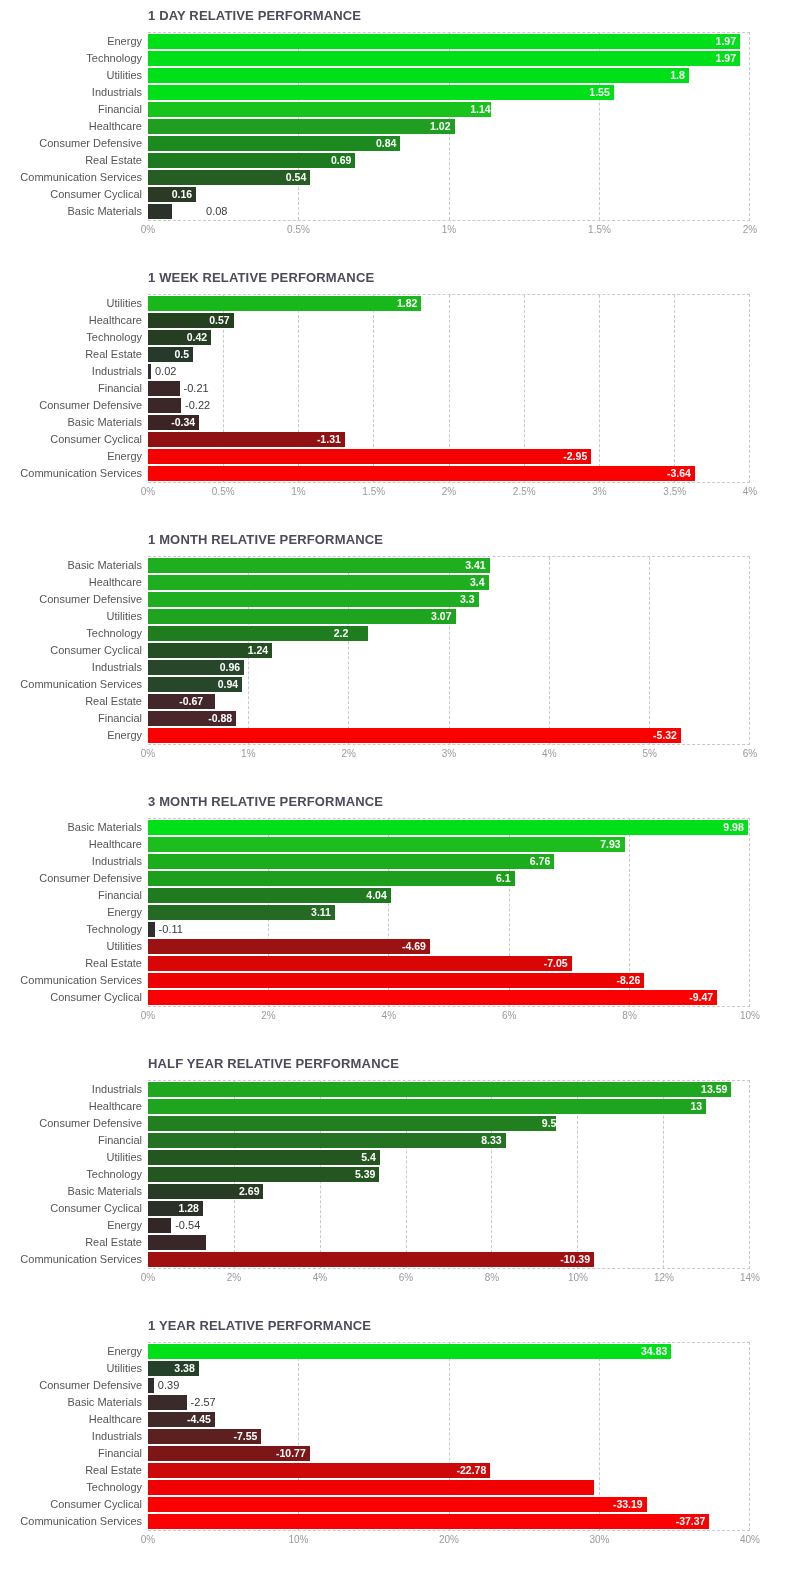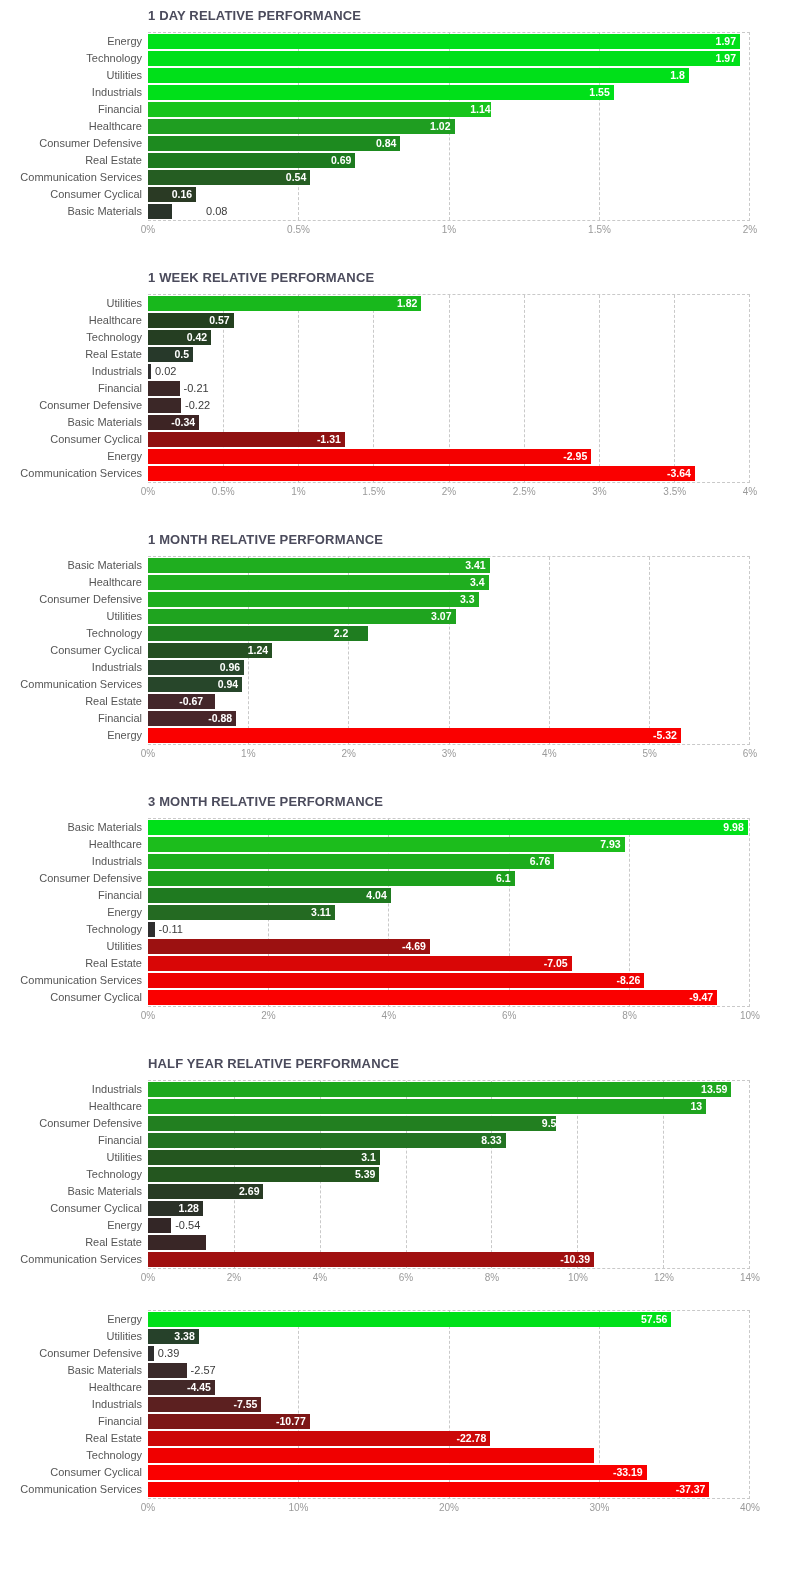--- a/index.html
+++ b/index.html
@@ -462,21 +462,21 @@
             <div class="bar-value inside" style="left: 10px; width: 67.9286%; padding-right: 4px; box-sizing: border-box;">9.51</div>
           </div>
           <div class="row">
             <div class="row-label">Financial</div>
             <div class="bar" style="width: 59.5%; background: rgb(35, 115, 34);"></div>
             <div class="bar-value inside" style="left: 0px; width: 59.5%; padding-right: 4px; box-sizing: border-box;">8.33</div>
           </div>
           <div class="row">
             <div class="row-label">Utilities</div>
             <div class="bar" style="width: 38.5714%; background: rgb(36, 86, 31);"></div>
-            <div class="bar-value inside" style="left: 0px; width: 38.5714%; padding-right: 4px; box-sizing: border-box;">3.1</div>
+            <div class="bar-value inside" style="left: 0px; width: 38.5714%; padding-right: 4px; box-sizing: border-box;">5.4</div>
           </div>
           <div class="row">
             <div class="row-label">Technology</div>
             <div class="bar" style="width: 38.5%; background: rgb(36, 86, 31);"></div>
             <div class="bar-value inside" style="left: 0px; width: 38.5%; padding-right: 4px; box-sizing: border-box;">5.39</div>
           </div>
           <div class="row">
             <div class="row-label">Basic Materials</div>
             <div class="bar" style="width: 19.2143%; background: rgb(40, 59, 36);"></div>
             <div class="bar-value inside" style="left: 0px; width: 19.2143%; padding-right: 4px; box-sizing: border-box;">2.69</div>
@@ -509,31 +509,32 @@
         <div class="xtick" style="left: 28.5714%;">4%</div>
         <div class="xtick" style="left: 42.8571%;">6%</div>
         <div class="xtick" style="left: 57.1429%;">8%</div>
         <div class="xtick" style="left: 71.4286%;">10%</div>
         <div class="xtick" style="left: 85.7143%;">12%</div>
         <div class="xtick" style="left: 100%;">14%</div>
       </div>
     </div>
     <div class="spacer"></div>
     <div class="chart-block">
+      <div class="chart-title">1 YEAR RELATIVE PERFORMANCE</div>
       <div class="plot">
         <div class="gridlines">
           <div class="gridline" style="left: 25%;"></div>
           <div class="gridline" style="left: 50%;"></div>
           <div class="gridline" style="left: 75%;"></div>
         </div>
         <div class="rows">
           <div class="row">
             <div class="row-label">Energy</div>
             <div class="bar" style="width: 87.075%; background: rgb(0, 224, 25);"></div>
-            <div class="bar-value inside" style="left: 0px; width: 87.075%; padding-right: 4px; box-sizing: border-box;">57.56</div>
+            <div class="bar-value inside" style="left: 0px; width: 87.075%; padding-right: 4px; box-sizing: border-box;">34.83</div>
           </div>
           <div class="row">
             <div class="row-label">Utilities</div>
             <div class="bar" style="width: 8.45%; background: rgb(38, 65, 42);"></div>
             <div class="bar-value inside" style="left: 0px; width: 8.45%; padding-right: 4px; box-sizing: border-box;">3.38</div>
           </div>
           <div class="row">
             <div class="row-label">Consumer Defensive</div>
             <div class="bar" style="width: 0.975%; background: rgb(46, 46, 46);"></div>
             <div class="bar-value outside" style="left: calc(0.975% + 4px);">0.39</div>

